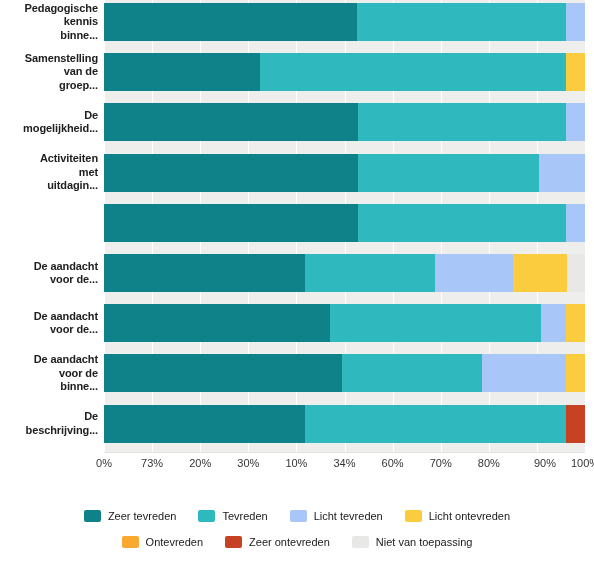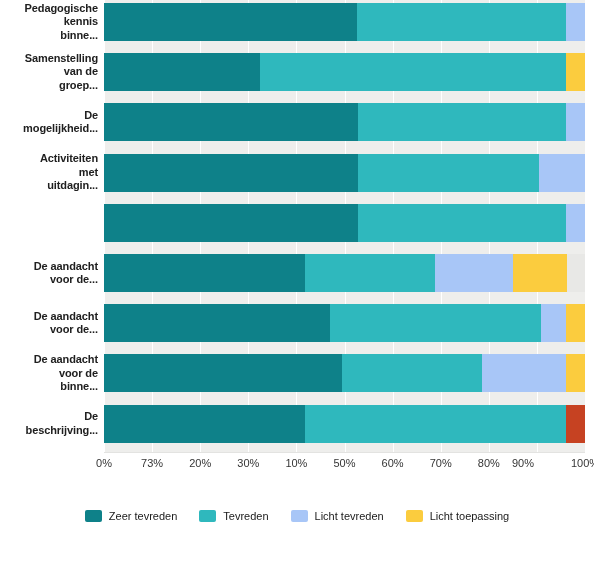--- a/index.html
+++ b/index.html
@@ -190,41 +190,55 @@
       </div>
     </div>
 
   <div class="axis-top-line"></div>
   <div class="x-axis" id="x-axis">
       <div class="x-tick" style="left: 0px;">0%</div>
       <div class="x-tick" style="left: 48.1px;">73%</div>
       <div class="x-tick" style="left: 96.2px; text-align: right;">20%</div>
       <div class="x-tick" style="left: 144.3px;">30%</div>
       <div class="x-tick" style="left: 192.4px;">10%</div>
-      <div class="x-tick" style="left: 240.5px;">50%</div>
+      <div class="x-tick" style="left: 240.5px;">34%</div>
       <div class="x-tick" style="left: 288.6px;">60%</div>
       <div class="x-tick" style="left: 336.7px;">70%</div>
       <div class="x-tick" style="left: 384.8px;">80%</div>
-      <div class="x-tick" style="left: 419px; text-align: center;">90%</div>
+      <div class="x-tick" style="left: 441px; text-align: center;">90%</div>
       <div class="x-tick" style="left: 481px;">100%</div>
     </div>
 
   <div class="legend" id="legend">
       <div class="legend-row" style="top: 0px;">
         <div class="legend-item">
           <div class="swatch" style="background: rgb(14, 129, 137);"></div>
           <span class="legend-text">Zeer tevreden</span>
         </div>
         <div class="legend-item">
           <div class="swatch" style="background: rgb(47, 184, 189);"></div>
           <span class="legend-text">Tevreden</span>
         </div>
         <div class="legend-item">
           <div class="swatch" style="background: rgb(168, 198, 247);"></div>
           <span class="legend-text">Licht tevreden</span>
         </div>
         <div class="legend-item">
           <div class="swatch" style="background: rgb(251, 204, 62);"></div>
-          <span class="legend-text">Licht toepassing</span>
+          <span class="legend-text">Licht ontevreden</span>
+        </div>
+      </div>
+      <div class="legend-row" style="top: 26px;">
+        <div class="legend-item">
+          <div class="swatch" style="background: rgb(249, 168, 48);"></div>
+          <span class="legend-text">Ontevreden</span>
+        </div>
+        <div class="legend-item">
+          <div class="swatch" style="background: rgb(198, 66, 34);"></div>
+          <span class="legend-text">Zeer ontevreden</span>
+        </div>
+        <div class="legend-item">
+          <div class="swatch" style="background: rgb(232, 232, 230);"></div>
+          <span class="legend-text">Niet van toepassing</span>
         </div>
       </div>
     </div>
 </div>
 
 </body></html>

